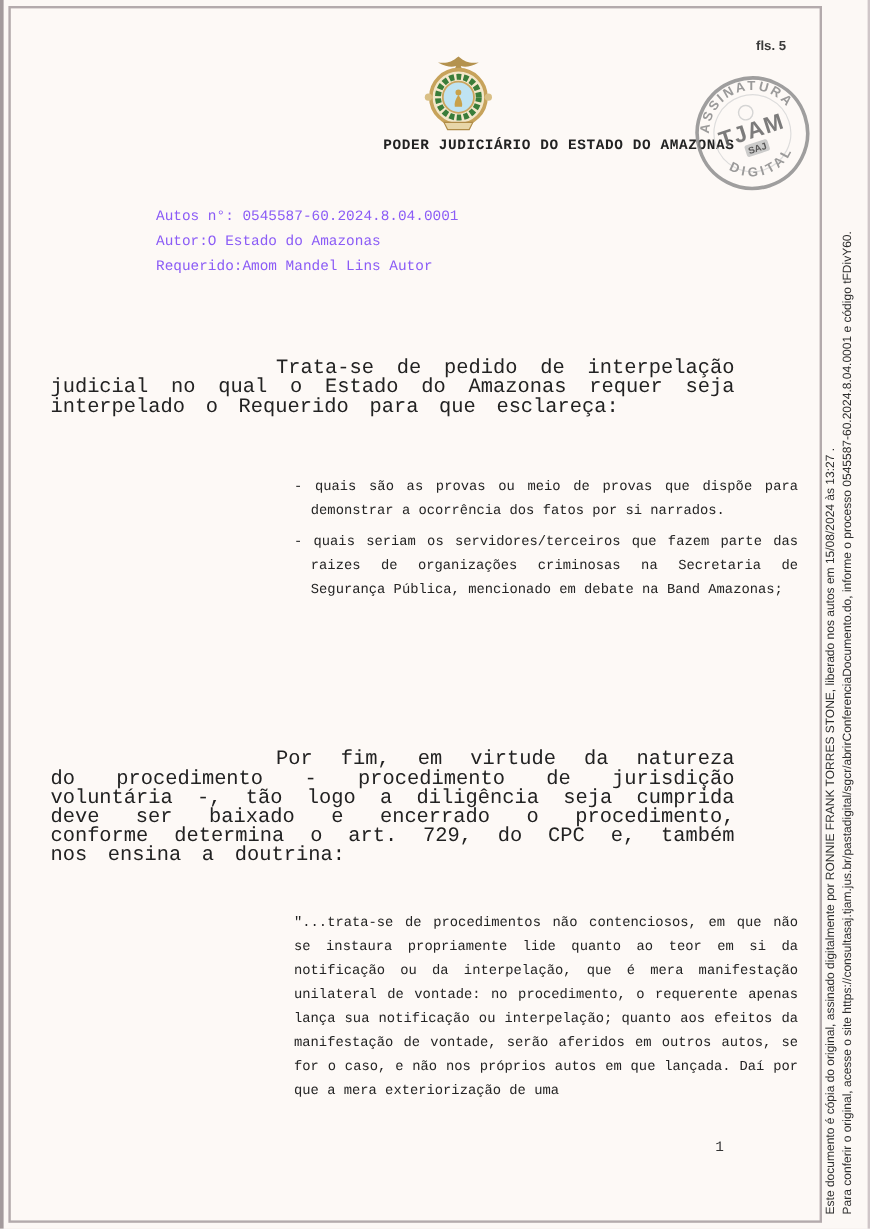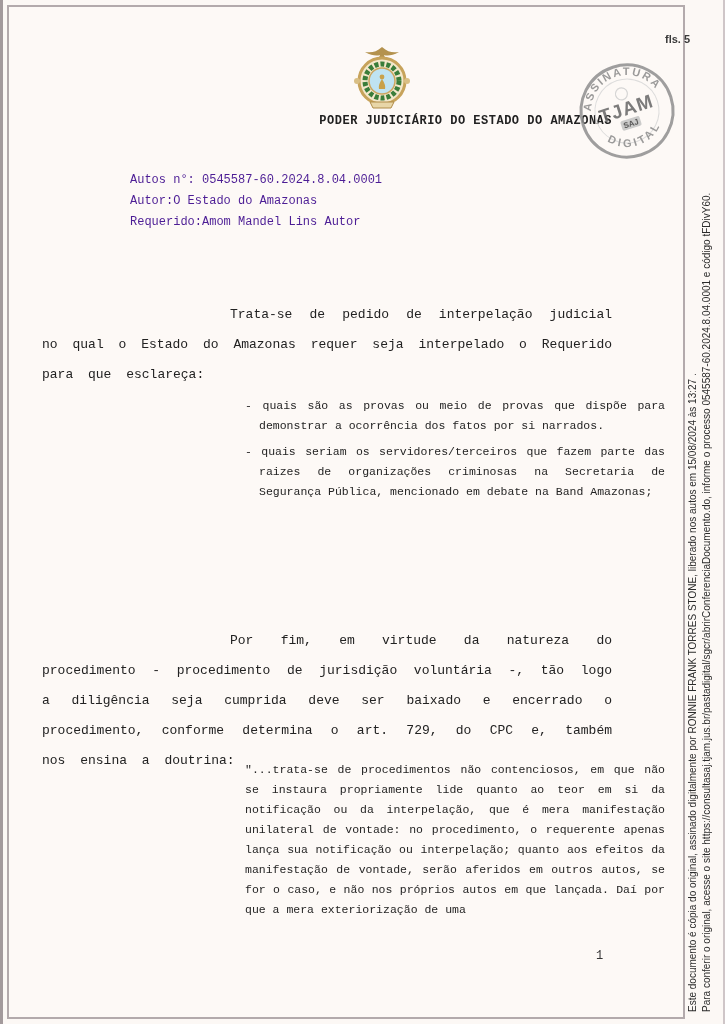--- a/index.html
+++ b/index.html
@@ -10,32 +10,32 @@
     color:#1e1e1e;
   }
   .scan-page{position:absolute;inset:0;background:#fcf8f5;}
   .edge-left{position:absolute;left:0;top:0;width:3px;height:1024px;background:#a39a9c;}
   .edge-right{position:absolute;right:0;top:0;width:2px;height:1024px;background:#cfc6c8;}
   .scan-frame{
     position:absolute;left:7px;top:5px;width:674px;height:1010px;
     border:2px solid #b3aaac;background:#fdf9f6;
   }
   .fls{position:absolute;left:630px;top:33px;font-family:"Liberation Sans",sans-serif;
-    font-size:11px;font-weight:bold;color:#3a3a3a;margin-left:35px;}
+    font-size:11px;font-weight:bold;color:#3a3a3a;}
   
   .coa{position:absolute;left:342px;top:44px;width:80px;height:68px;}
   .header-text{position:absolute;left:92px;top:113px;width:520px;text-align:right;
     font-size:12px;font-weight:bold;line-height:16px;letter-spacing:.5px;color:#222;}
   
   .stamp{position:absolute;left:572px;top:56px;width:110px;height:110px;
     transform:rotate(-18deg);opacity:.85;}
   
-  .case-info{position:absolute;left:130px;top:170px;font-size:12px;line-height:21px;color:#4c1d95;}
+  .case-info{position:absolute;left:130px;top:170px;font-size:12px;line-height:21px;color:#8b5cf6;}
   
-  .para{position:absolute;left:42px;width:570px;font-size:13px;line-height:30px;
+  .para{position:absolute;left:42px;width:570px;font-size:17px;line-height:16px;
     text-align:justify;color:#222;word-spacing:7px;}
   .p1{top:300px;text-indent:188px;}
   .p2{top:536px;text-indent:188px;}
   .p3{top:626px;text-indent:188px;font-family:Liberation Mono, monospace;}
   .indent-block{position:absolute;left:245px;width:420px;font-size:11.5px;line-height:20px;
     text-align:justify;color:#242424;}
   .bullets{top:396px;}
   .bullet-item{padding-left:14px;text-indent:-14px;margin-bottom:6px;}
   .quote{top:760px;}
   .page-num{position:absolute;left:596px;top:949px;font-size:12px;color:#333;}

